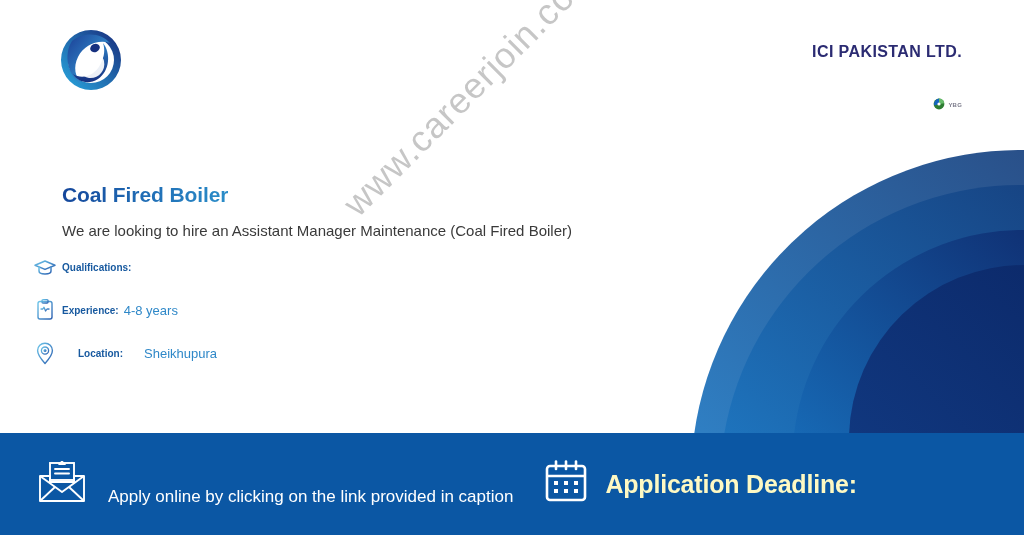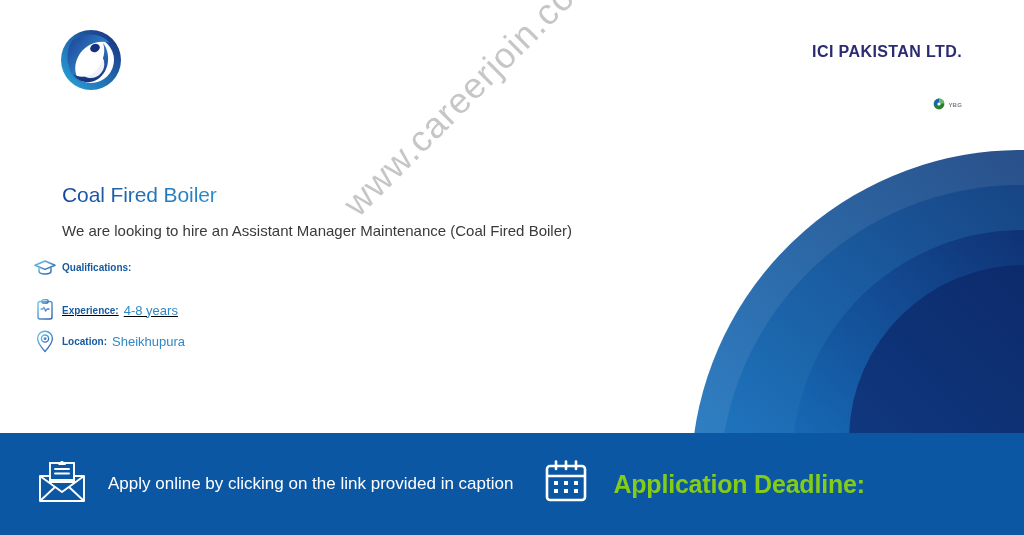--- a/index.html
+++ b/index.html
@@ -78,21 +78,21 @@
     -webkit-background-clip: text;
     background-clip: text;
     color: transparent;
     -webkit-text-fill-color: transparent;
   }
   .subhead {
     position: absolute;
     left: 62px;
     top: 183px;
     font-size: 21px;
-    font-weight: normal;
+    font-weight: bold;
     letter-spacing: -0.1px;
     white-space: nowrap;
     background: linear-gradient(100deg, #14459a 0%, #1f6bb4 48%, #2b8ec9 100%);
     -webkit-background-clip: text;
     background-clip: text;
     color: transparent;
     -webkit-text-fill-color: transparent;
   }
 
   
@@ -107,22 +107,22 @@
 
   
   .detail-row {
     position: absolute;
     left: 30px;
     display: flex;
     align-items: center;
     white-space: nowrap;
   }
   .row-qual { top: 254px; }
-  .row-exp  { top: 297px; text-decoration: underline; }
-  .row-loc  { top: 328px; }
+  .row-exp  { top: 297px; }
+  .row-loc  { top: 340px; gap: 16px; }
 
   .detail-icon {
     width: 30px;
     height: 26px;
     display: flex;
     align-items: center;
     justify-content: center;
     flex: none;
   }
   .detail-label {
@@ -158,38 +158,38 @@
     left: 0;
     top: 433px;
     width: 1024px;
     height: 102px;
     background: #0b57a4;
     display: flex;
     align-items: center;
   }
   .banner-left {
     display: flex;
-    align-items: center;
+    align-items: flex-end;
     padding-left: 36px;
     flex: none;
   }
   .banner-text {
     color: #ffffff;
     font-size: 17px;
     margin-left: 20px;
     white-space: nowrap;
   }
   .banner-right {
     display: flex;
     align-items: center;
     margin-left: 30px;
   }
   .deadline-block {
-    margin-left: 24px;
-    color: #84cc16;
+    margin-left: 16px;
+    color: #fef9c3;
     font-weight: bold;
     font-size: 25px;
     line-height: 1.12;
     white-space: nowrap;
     letter-spacing: -0.2px;
   }
 </style>
 </head>
 <body>
 

